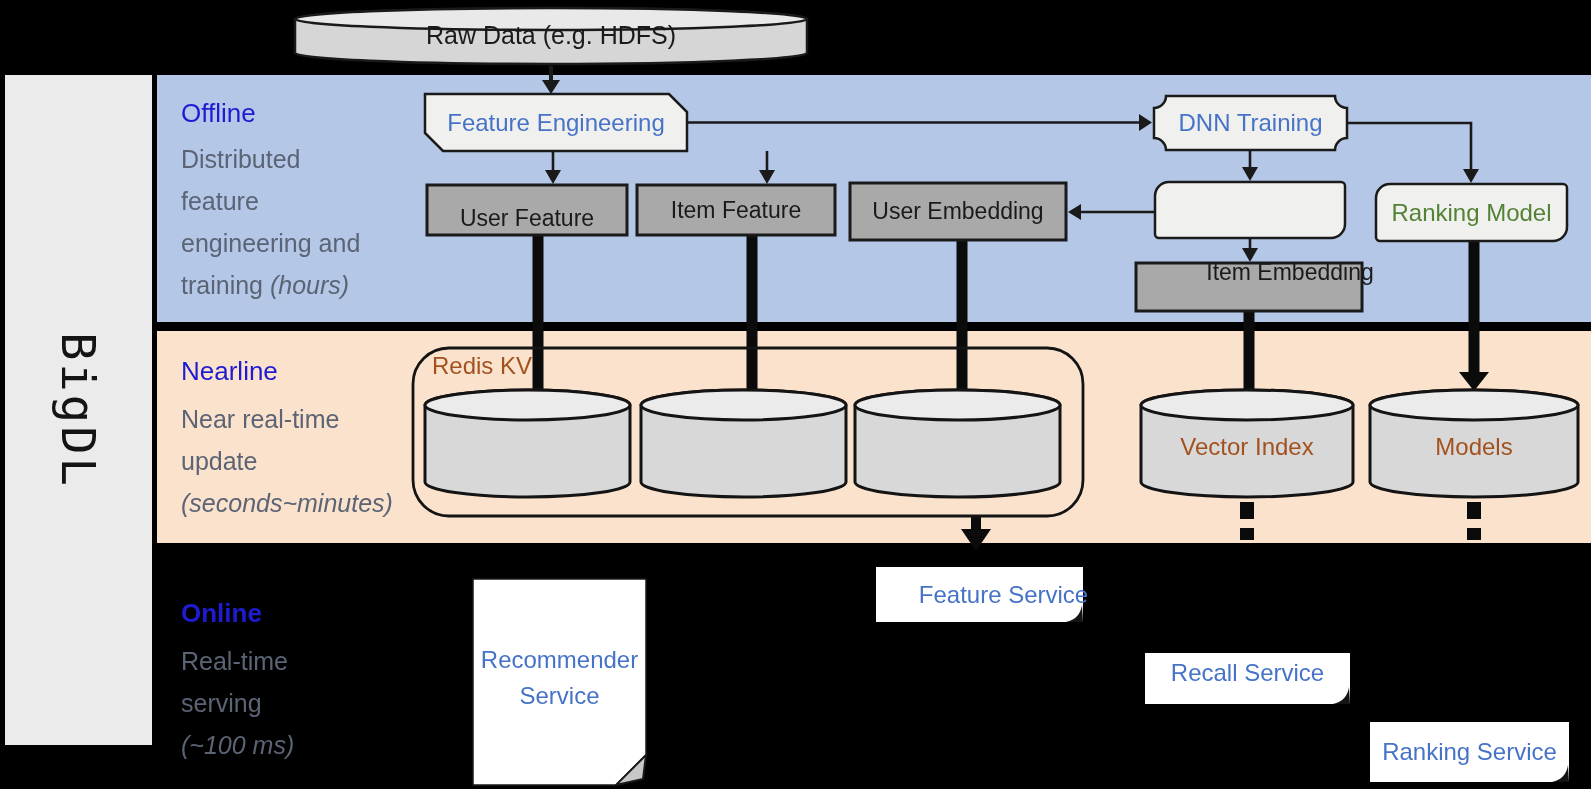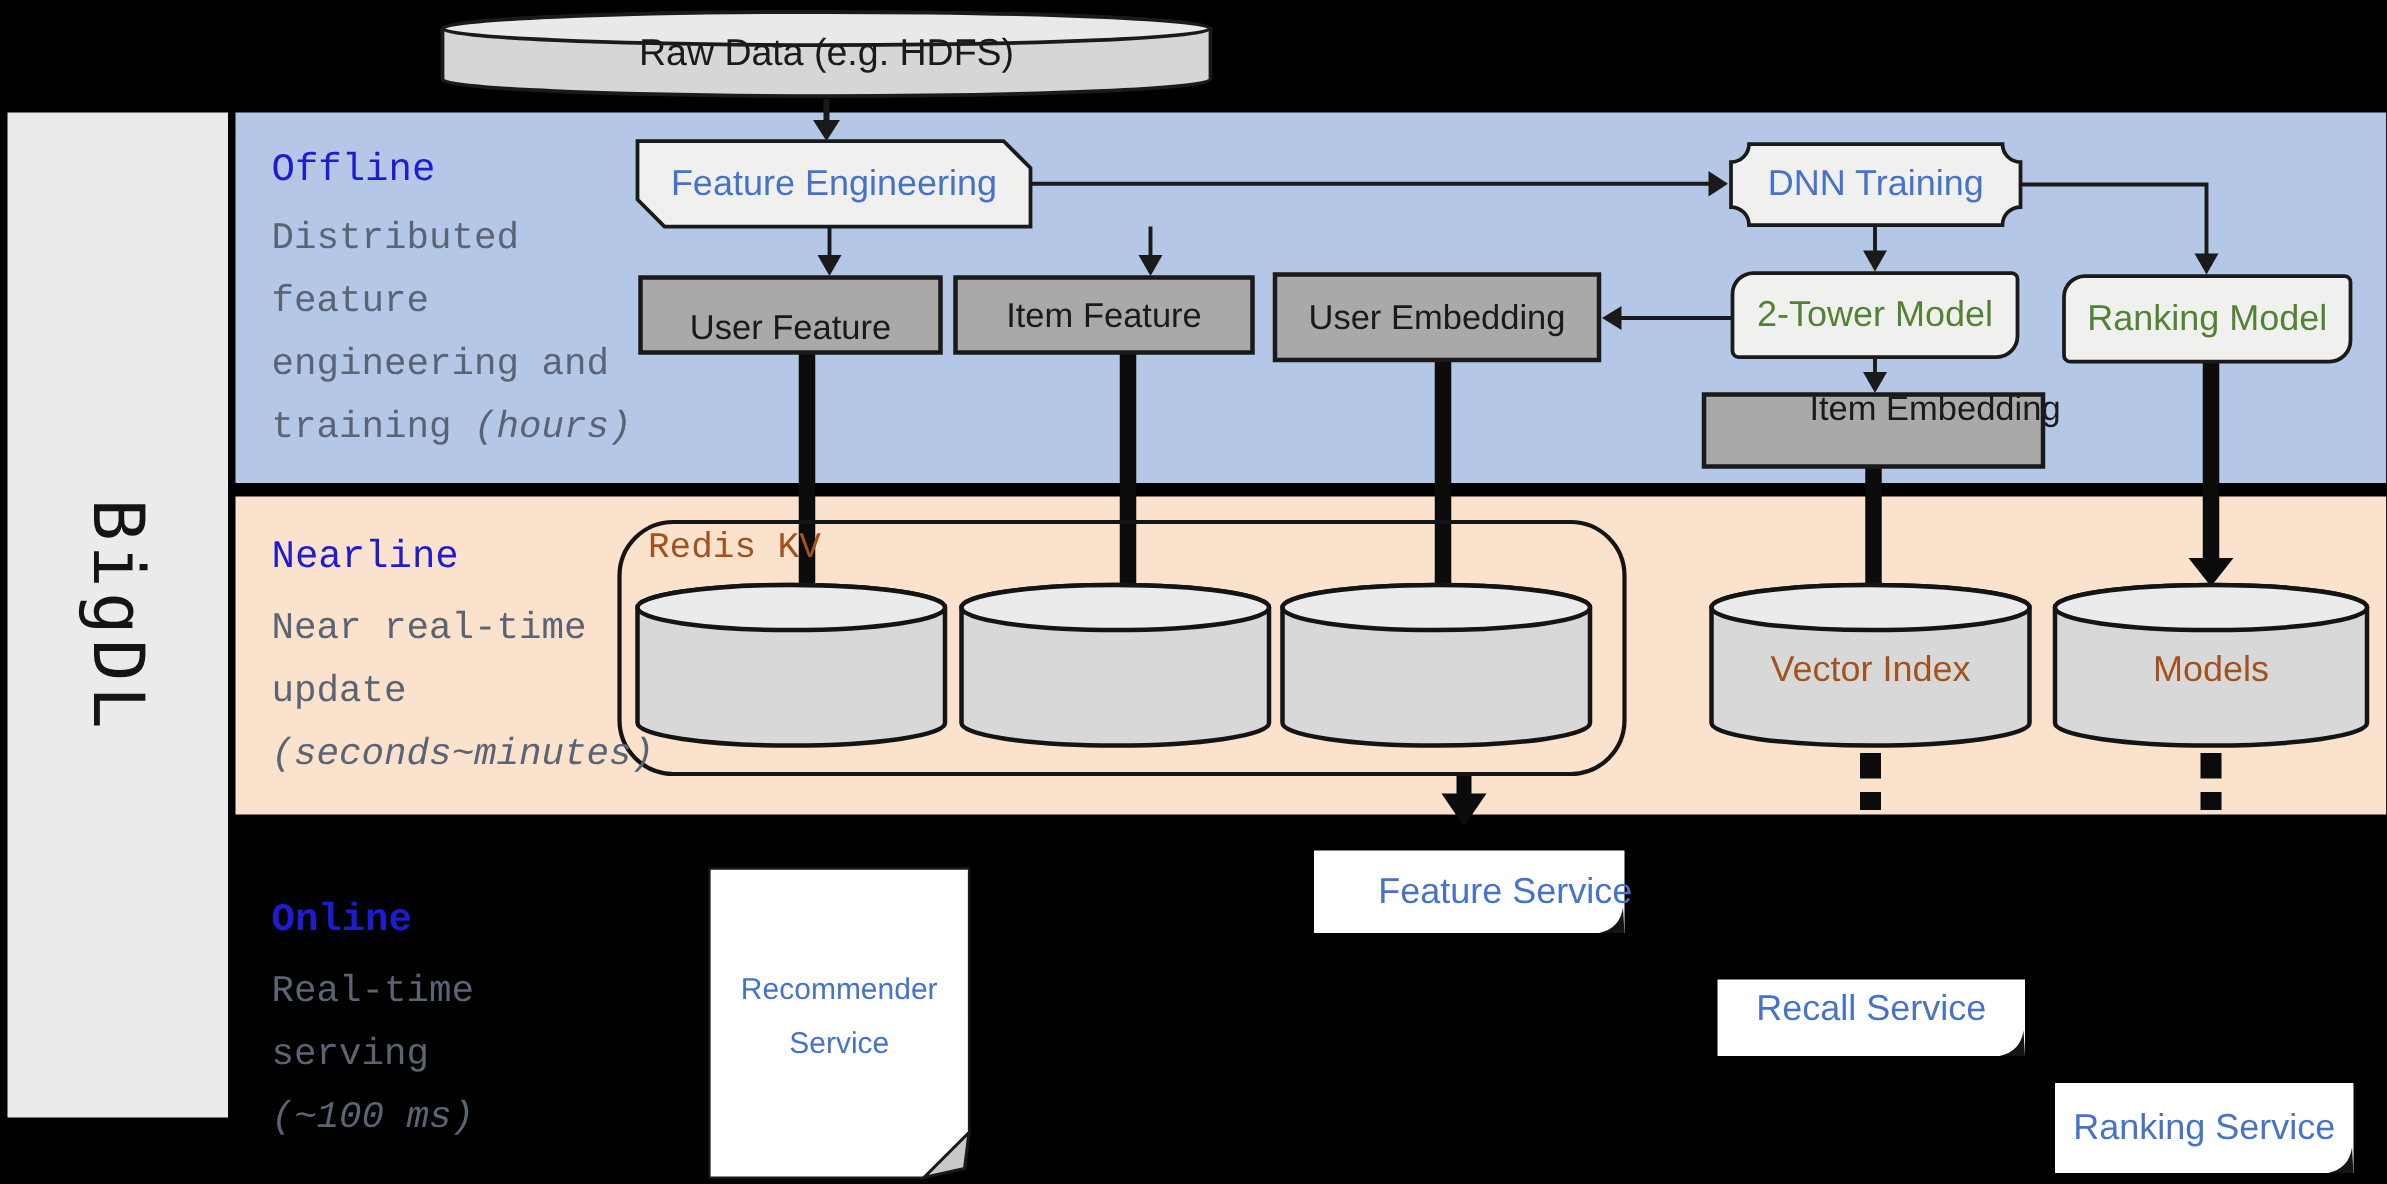--- a/index.html
+++ b/index.html
@@ -1,18 +1,18 @@
 <!DOCTYPE html>
 <html><head>
 <meta charset="utf-8">
 <style>
   html,body{margin:0;padding:0;background:#000;}
   .canvas{position:relative;width:1591px;height:789px;background:#000;overflow:hidden;
           font-family:"Liberation Sans", sans-serif;}
-  .abs{position:absolute;font-family:Liberation Mono, monospace;}
+  .abs{position:absolute;}
   .band{position:absolute;left:157px;width:1434px;}
   .lbl{position:absolute;display:flex;align-items:center;justify-content:center;
        text-align:center;pointer-events:none;}
   .sidebar{position:absolute;left:5px;top:75px;width:147px;height:670px;background:#ebebeb;
            display:flex;align-items:center;justify-content:center;}
   .sidebar .brand{transform:rotate(90deg);font-family:"DejaVu Sans Mono", monospace;
            font-size:47px;letter-spacing:3px;color:#141414;white-space:nowrap;}
   .band-title{font-size:26px;color:#1d1cd1;}
   .band-desc{font-size:25px;color:#5b6474;line-height:42px;}
   .node-text{font-size:23px;color:#1a1a1a;}
@@ -154,29 +154,28 @@
     <div>Real-time</div>
     <div>serving</div>
     <div><i>(~100 ms)</i></div>
   </div>
 
   <div class="lbl node-text blue-text" style="left:425px;top:94px;width:262px;height:57px;font-size:24px;">Feature Engineering</div>
   <div class="lbl node-text blue-text" style="left:1154px;top:96px;width:193px;height:54px;font-size:24px;">DNN Training</div>
   <div class="lbl node-text" style="left:427px;top:185px;width:200px;height:66px;border-radius:24px;">User Feature</div>
   <div class="lbl node-text" style="left:637px;top:185px;width:198px;height:50px;">Item Feature</div>
   <div class="lbl node-text" style="left:850px;top:183px;width:216px;height:57px;">User Embedding</div>
-  <div class="lbl node-text green-text" style="left:1155px;top:182px;width:190px;height:56px;font-size:24px;">2-Tower Model</div>
   <div class="lbl node-text green-text" style="left:1376px;top:184px;width:191px;height:58px;font-size:24px;">Ranking Model</div>
   <div class="lbl node-text" style="left:1136px;top:248px;width:244px;height:48px;padding-left:32px;">Item Embedding</div>
 
   <div class="abs node-text brown-text" style="left:432px;top:352px;font-size:24px;">Redis KV</div>
   <div class="lbl node-text brown-text" style="left:1141px;top:427px;width:212px;height:40px;font-size:24px;">Vector Index</div>
   <div class="lbl node-text brown-text" style="left:1370px;top:427px;width:208px;height:40px;font-size:24px;">Models</div>
 
-  <div class="lbl node-text blue-text" style="left:473px;top:638px;width:173px;height:80px;font-size:20px;line-height:36px;flex-direction:column;">
+  <div class="lbl node-text blue-text" style="left:473px;top:638px;width:173px;height:80px;font-size:24px;line-height:36px;flex-direction:column;">
     <div>Recommender</div>
     <div>Service</div>
   </div>
   <div class="lbl node-text blue-text" style="left:876px;top:567px;width:207px;height:55px;font-size:24px;padding-left:24px;">Feature Service</div>
   <div class="lbl node-text blue-text" style="left:1145px;top:653px;width:205px;height:39px;font-size:24px;">Recall Service</div>
   <div class="lbl node-text blue-text" style="left:1370px;top:722px;width:199px;height:60px;font-size:24px;">Ranking Service</div>
 
 </div>
 
 </body></html>

